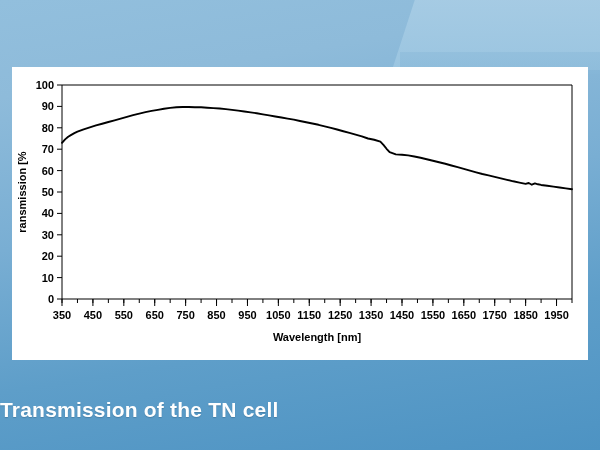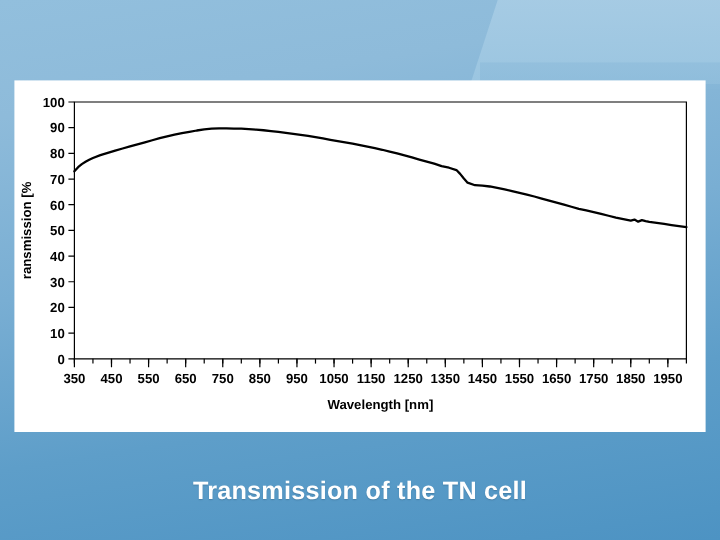--- a/index.html
+++ b/index.html
@@ -87,21 +87,21 @@
     stroke-linejoin: round;
     stroke-linecap: round;
   }
 
   
   #slide-title {
     position: absolute;
     left: 0;
     top: 398px;
     width: 600px;
-    text-align: center;
+    text-align: left;
     color: #ffffff;
     font-family: "Liberation Sans", sans-serif;
     font-size: 21px;
     font-weight: bold;
     letter-spacing: 0.2px;
     text-shadow: 0 1px 1px rgba(40,80,110,0.35);
   }
 </style>
 </head>
 <body>

